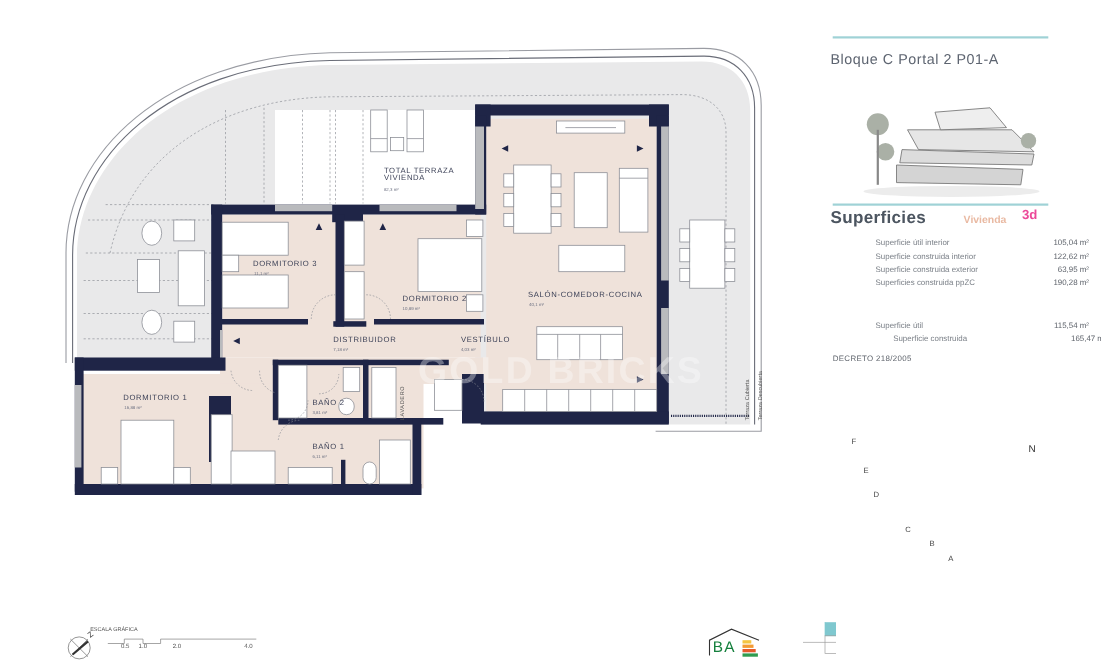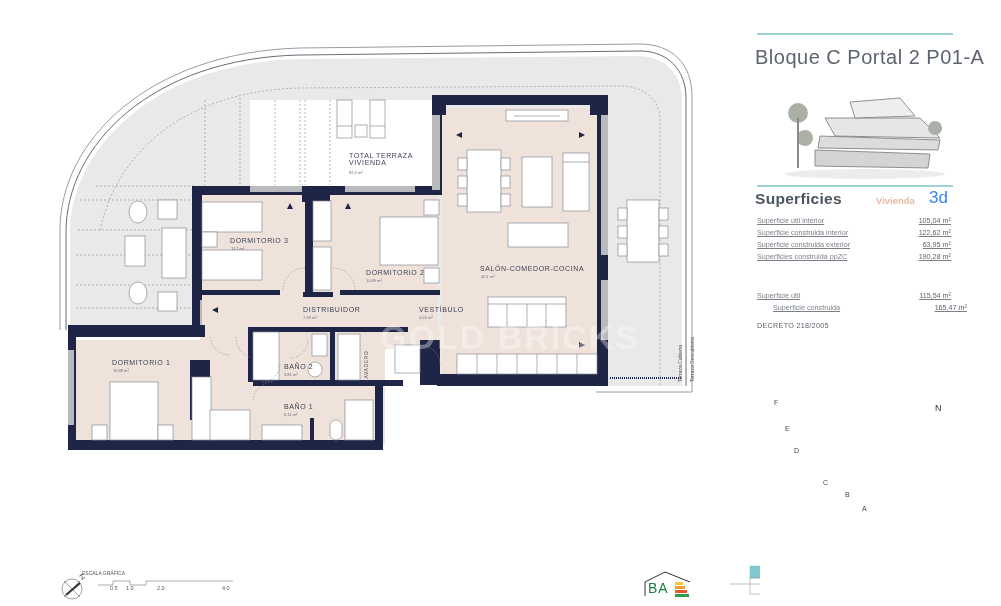--- a/index.html
+++ b/index.html
@@ -1,26 +1,26 @@
 <!DOCTYPE html>
 <html><head>
 <meta charset="utf-8">
 <style>
   html, body { margin:0; padding:0; background:#ffffff; }
   body { width:1001px; height:606px; position:relative; overflow:hidden; font-family:"Liberation Sans", sans-serif; }
   .abs { position:absolute; }
   .plan { position:absolute; left:0; top:0; width:760px; height:606px; }
   .room-label { position:absolute; font-size:7px; letter-spacing:0.6px; color:#3a3f55; white-space:nowrap; }
   .room-area { position:absolute; font-size:4px; color:#6b6f80; white-space:nowrap; }
-  .title { position:absolute; left:755px; top:46px; font-size:20px; color:#5d6470; letter-spacing:0.5px; }
+  .title { position:absolute; left:755px; top:46px; font-size:13px; color:#5d6470; letter-spacing:0.5px; }
   .rule { position:absolute; left:757px; height:2px; background:#9fd2d6; width:196px; }
   .sup-title { position:absolute; left:755px; top:190px; font-size:15.5px; color:#4c5560; font-weight:bold; letter-spacing:0.3px; }
   .viv-label { position:absolute; left:876px; top:195px; font-size:9.5px; color:#e9b9a2; font-weight:bold; }
-  .viv-type { position:absolute; left:929px; top:188px; font-size:17px; color:#3b82f6; font-weight:normal; }
-  .row { position:absolute; left:757px; width:194px; font-size:7.2px; color:#7b8088; display:flex; justify-content:space-between;text-decoration:underline; }
+  .viv-type { position:absolute; left:929px; top:188px; font-size:12px; color:#ec4899; font-weight:bold; }
+  .row { position:absolute; left:796px; width:194px; font-size:7.2px; color:#7b8088; display:flex; justify-content:space-between; }
   .row .v { color:#5f646c; }
   .decreto { position:absolute; left:757px; top:278px; font-size:7.2px; color:#5f646c; letter-spacing:0.3px;margin-top:43px; }
   .watermark { position:absolute; left:380px; top:318px; font-size:34px; color:rgba(255,255,255,0.35); letter-spacing:2px; font-weight:700; }
   .scale-title { position:absolute; left:82px; top:570px; font-size:5px; color:#555; }
   .tick { position:absolute; top:585px; font-size:5.5px; color:#555; }
   .letter { position:absolute; font-size:7px; color:#444; }
   .n-label { position:absolute; left:935px; top:403px; font-size:9px; color:#333; }
   .vert-label { position:absolute; font-size:5px; color:#555; transform:rotate(-90deg); transform-origin:left top; white-space:nowrap; }
 </style>
 </head>

